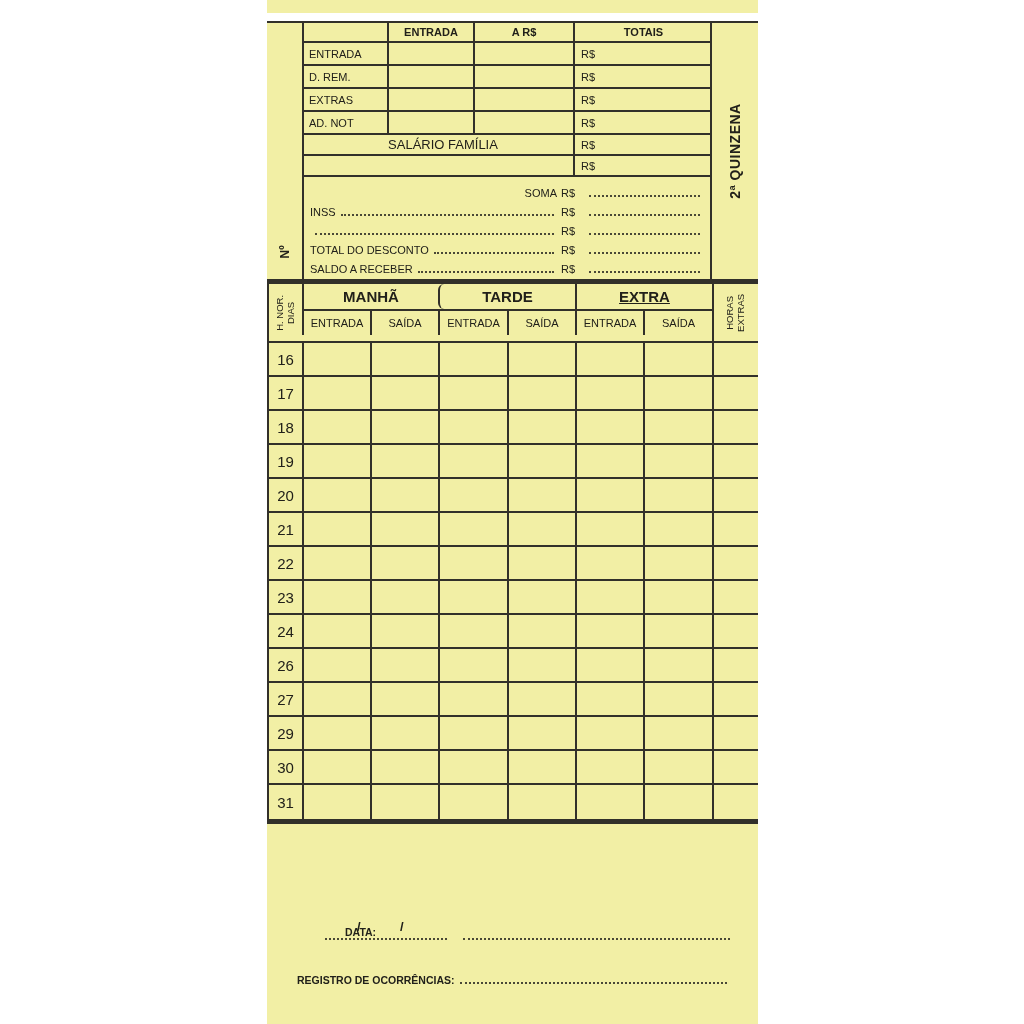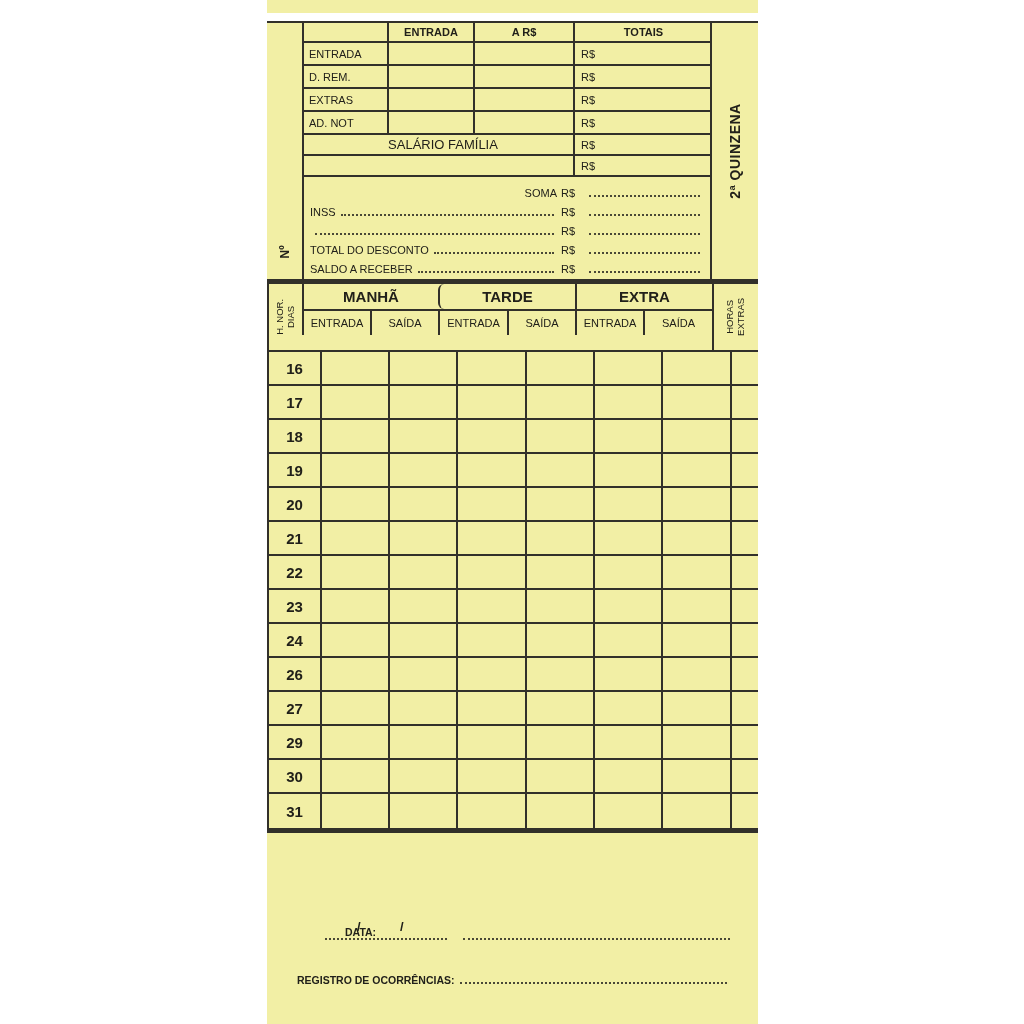--- a/index.html
+++ b/index.html
@@ -64,37 +64,37 @@
   .vrot{transform:rotate(-90deg);white-space:nowrap;}
   .num-label .vrot{font-weight:bold;font-size:12px;}
   .quinzena .vrot{font-weight:bold;font-size:14px;letter-spacing:.5px;}
   .vrot2{transform:rotate(-90deg);display:flex;flex-direction:column;align-items:center;line-height:1.15;white-space:nowrap;}
 
   
   .sheet{
     position:absolute;left:0;top:256px;width:491px;box-sizing:border-box;
     border-top:5px solid var(--line);border-bottom:5px solid var(--line);border-left:2px solid var(--line);
   }
-  .sh-head{display:flex;border-bottom:2px solid var(--line);box-sizing:border-box;height:68px;}
+  .sh-head{display:flex;border-bottom:2px solid var(--line);box-sizing:border-box;height:59px;}
   .corner{width:33px;display:flex;align-items:center;justify-content:center;font-size:9.5px;}
   .head-mid{width:410px;display:flex;flex-direction:column;}
   .groups{display:flex;height:27px;border-bottom:2px solid var(--line);box-sizing:border-box;}
   .g-c{box-sizing:border-box;border-left:2px solid var(--line);display:flex;align-items:center;justify-content:center;font-weight:bold;font-size:15px;}
   .g-manha{width:136px;}
   .g-tarde{width:137px;border-radius:6px;}
-  .g-extra{width:137px;}
+  .g-extra{width:137px;text-decoration:underline;}
   .subs{display:flex;height:24px;}
   .s-c{box-sizing:border-box;border-left:2px solid var(--line);display:flex;align-items:center;justify-content:center;font-size:11px;}
   .s-1,.s-4{width:68px;}
   .s-2,.s-5{width:68px;}
   .s-3,.s-6{width:69px;}
   .horas-cell{flex:1;box-sizing:border-box;border-left:2px solid var(--line);display:flex;align-items:center;justify-content:center;font-size:9.5px;}
   .drow{display:flex;height:34px;border-bottom:2px solid var(--line);box-sizing:border-box;}
   .drow:last-child{border-bottom:none;}
-  .d-day{width:51px;display:flex;align-items:center;justify-content:center;font-weight:bold;font-size:15px;}
+  .d-day{width:33px;display:flex;align-items:center;justify-content:center;font-weight:normal;font-size:15px;}
   .d-c{box-sizing:border-box;border-left:2px solid var(--line);}
   .d-1,.d-4{width:68px;}
   .d-2,.d-5{width:68px;}
   .d-3,.d-6{width:69px;}
   .d-h{flex:1;}
 
   
   .recebi{position:absolute;left:0;top:858px;width:100%;text-align:center;font-weight:bold;font-size:13.5px;letter-spacing:.2px;}
   .data-row{position:absolute;left:30px;right:28px;top:892px;height:26px;}
   .data-label{position:absolute;left:0;bottom:3px;font-weight:bold;font-size:10.5px;margin-left:48px;}

